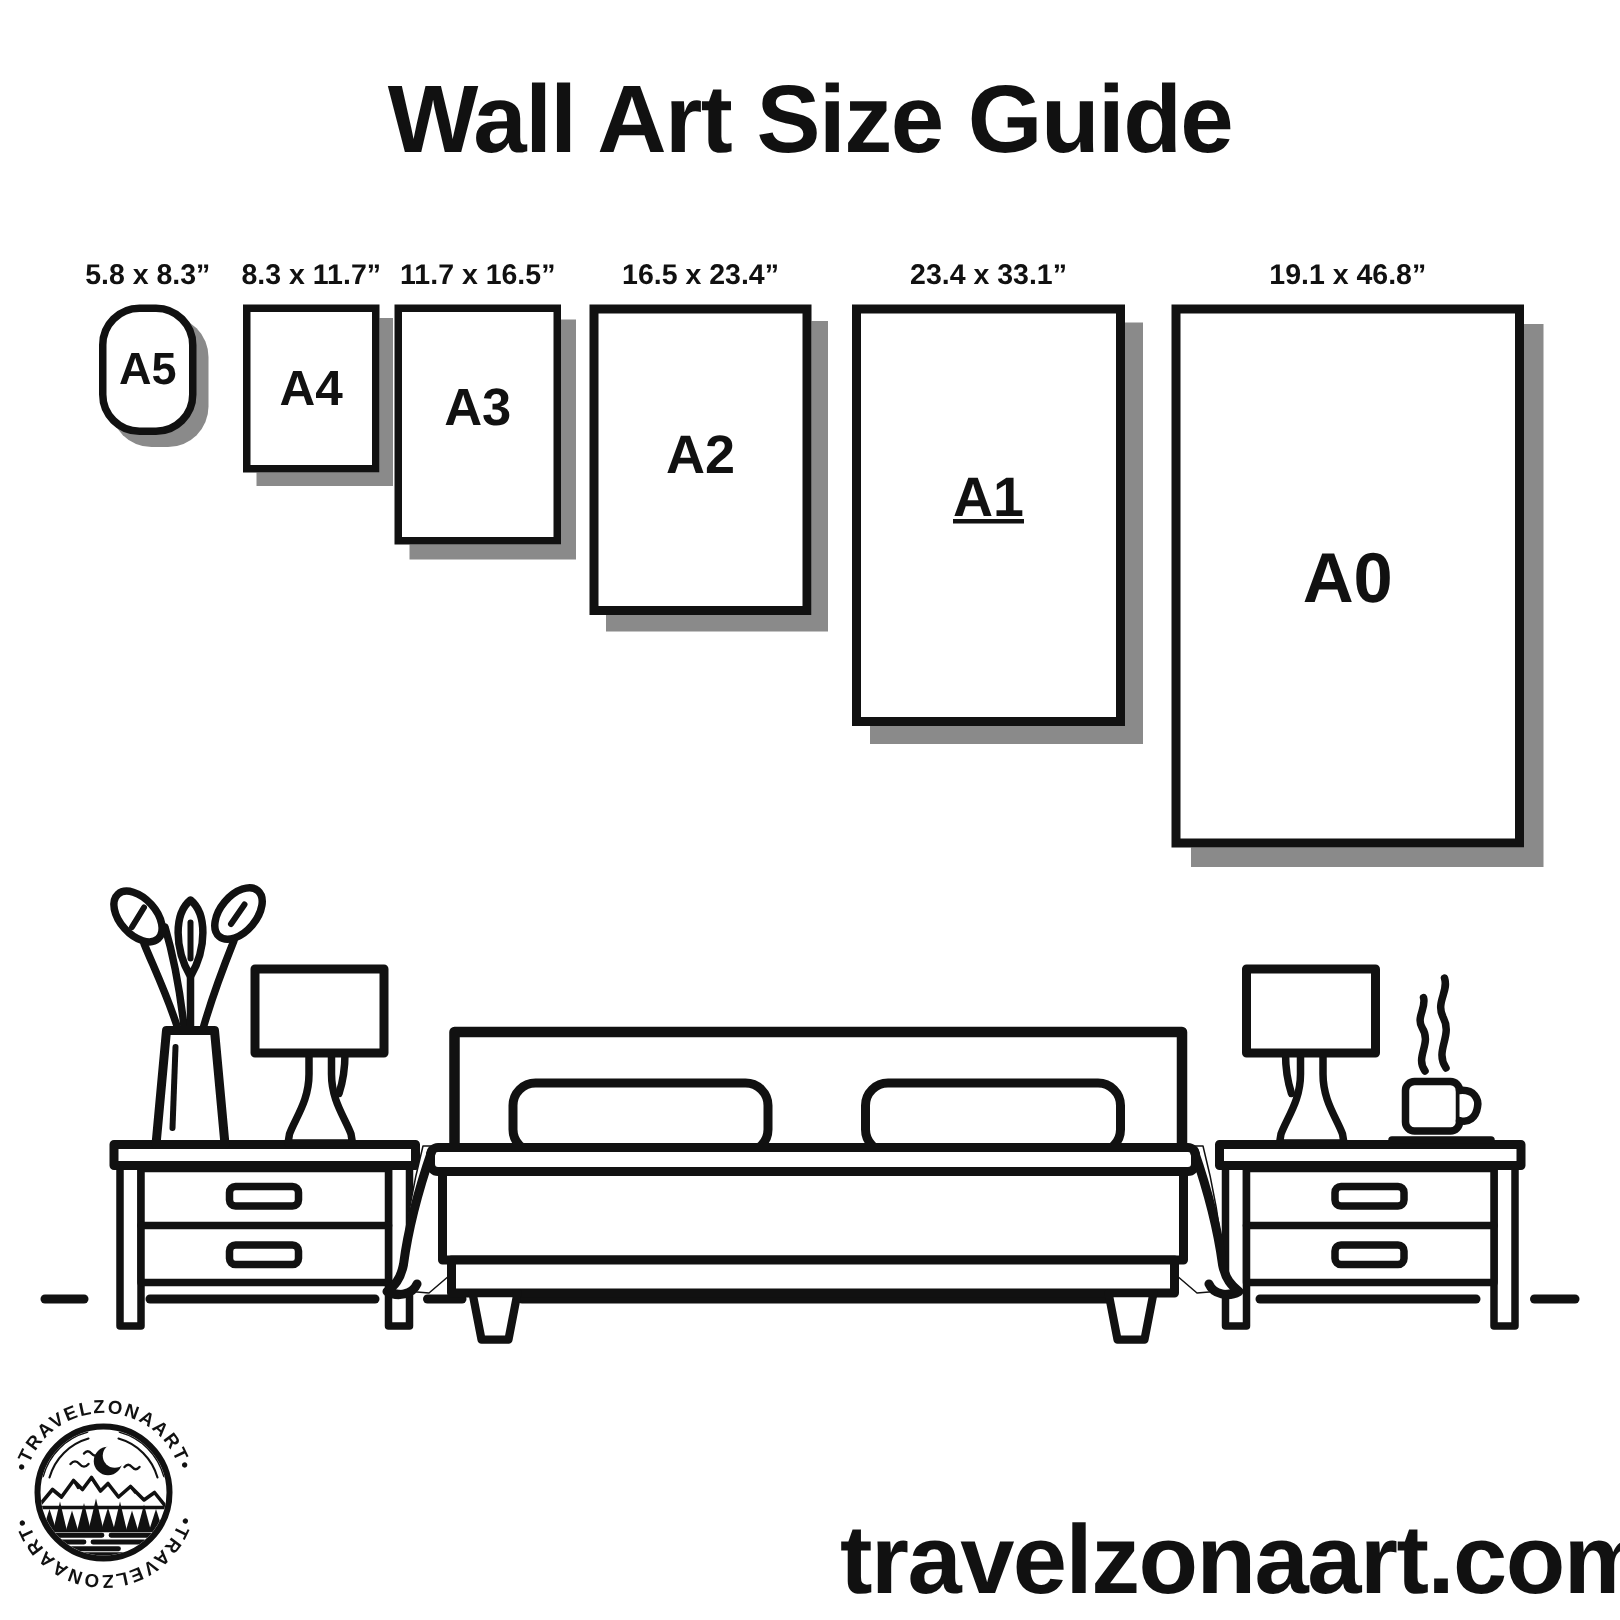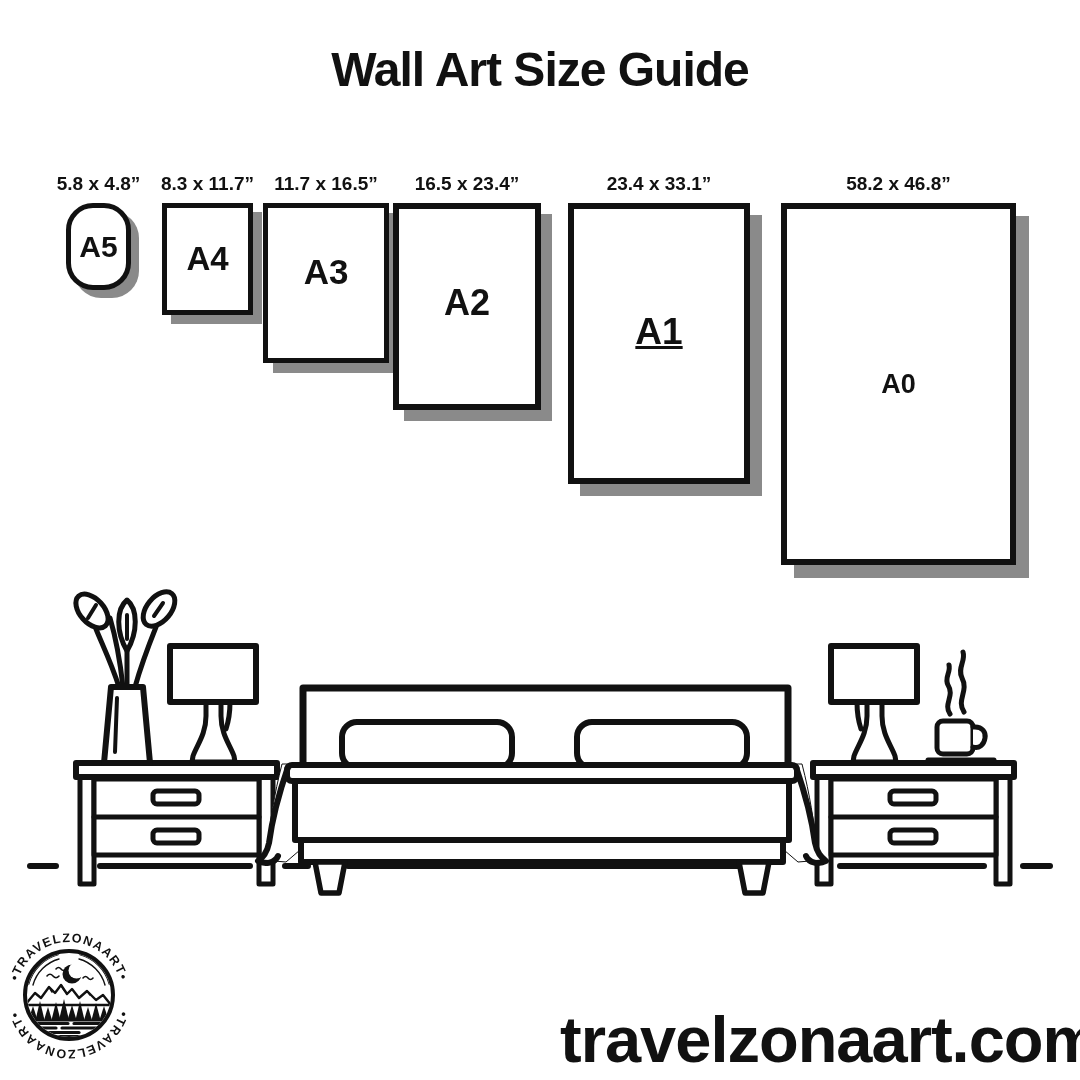--- a/index.html
+++ b/index.html
@@ -4,65 +4,65 @@
 <style>
   * { box-sizing: border-box; margin: 0; padding: 0; }
   html,body { background:#fff; }
   .canvas {
     position: relative; width: 1080px; height: 1080px;
     background: #fff; overflow: hidden;
     font-family: "Liberation Sans", sans-serif; color: #111;
   }
   .title {
     position: absolute; top: 42px; left: 0; width: 1080px;
-    text-align: center; font-size: 48px; font-weight: bold;
+    text-align: center; font-size: 64px; font-weight: bold;
     letter-spacing: -1px; color: #111;
   }
   .size-box { position: absolute; }
   .dim-label {
     position: absolute; bottom: calc(100% + 8px); left: 50%;
     transform: translateX(-50%); white-space: nowrap;
     font-size: 19px; font-weight: bold; color: #111;
   }
   .paper {
     width: 100%; height: 100%; background: #fff;
     border: 5px solid #111;
     display: flex; align-items: center; justify-content: center;
     font-weight: bold; color: #111;
   }
   .p-a5 { left:  66px; top: 203px; width:  65px; height:  87px; }
   .p-a4 { left: 162px; top: 203px; width:  91px; height: 112px; }
-  .p-a3 { left: 263px; top: 203px; width: 126px; height: 160px; }
+  .p-a3 { left: 263px; top: 203px; width: 111px; height: 160px; }
   .p-a2 { left: 393px; top: 203px; width: 148px; height: 207px; }
   .p-a1 { left: 568px; top: 203px; width: 182px; height: 281px; }
   .p-a0 { left: 781px; top: 203px; width: 235px; height: 362px; }
   .p-a5 .paper { box-shadow:  8px  8px 0 #8a8a8a; font-size: 30px; border-radius: 27px; }
   .p-a4 .paper { box-shadow:  9px  9px 0 #8a8a8a; font-size: 33px; align-items: center; }
   .p-a3 .paper { box-shadow: 10px 10px 0 #8a8a8a; font-size: 35px; padding-bottom: 23px; }
   .p-a2 .paper { box-shadow: 11px 11px 0 #8a8a8a; font-size: 36px; padding-bottom: 8px; border-width: 6px; }
   .p-a1 .paper { box-shadow: 12px 12px 0 #8a8a8a; font-size: 37px; padding-bottom: 24px; border-width: 6px; text-decoration: underline; }
-  .p-a0 .paper { box-shadow: 13px 13px 0 #8a8a8a; font-size: 27px; border-width: 6px; }
+  .p-a0 .paper { box-shadow: 13px 13px 0 #8a8a8a; font-size: 47px; border-width: 6px; }
   .scene { position: absolute; left: 25px; top: 578px; width: 1030px; height: 322px; }
   .logo  { position: absolute; left: 2px; top: 928px; width: 134px; height: 134px; }
   .website {
     position: absolute; left: 560px; top: 1002px; width: 500px;
     text-align: center; font-size: 65px; font-weight: bold;
     letter-spacing: -1px; color: #111;
   }
   .badge-text { font-family: "Liberation Sans", sans-serif; font-size: 12.5px; font-weight: bold; letter-spacing: 1.3px; fill: #111; }
 </style>
 </head>
 <body>
 
 <div class="canvas">
 
   <div class="title">Wall Art Size Guide</div>
 
   <div class="size-box p-a5">
-    <div class="dim-label">5.8 x 4.8”</div>
+    <div class="dim-label">5.8 x 8.3”</div>
     <div class="paper">
         <span>A5</span>
       </div>
   </div>
   <div class="size-box p-a4">
     <div class="dim-label">8.3 x 11.7”</div>
     <div class="paper">
         <span>A4</span>
       </div>
   </div>
@@ -78,21 +78,21 @@
         <span>A2</span>
       </div>
   </div>
   <div class="size-box p-a1">
     <div class="dim-label">23.4 x 33.1”</div>
     <div class="paper">
         <span>A1</span>
       </div>
   </div>
   <div class="size-box p-a0">
-    <div class="dim-label">58.2 x 46.8”</div>
+    <div class="dim-label">19.1 x 46.8”</div>
     <div class="paper">
         <span>A0</span>
       </div>
   </div>
 
   <svg class="scene" viewBox="25 578 1030 322" fill="none" stroke="#111" stroke-linecap="round" stroke-linejoin="round">
 
     <g stroke-width="6">
       <path d="M30 866 H56"></path>
         <path d="M100 866 H250"></path>

